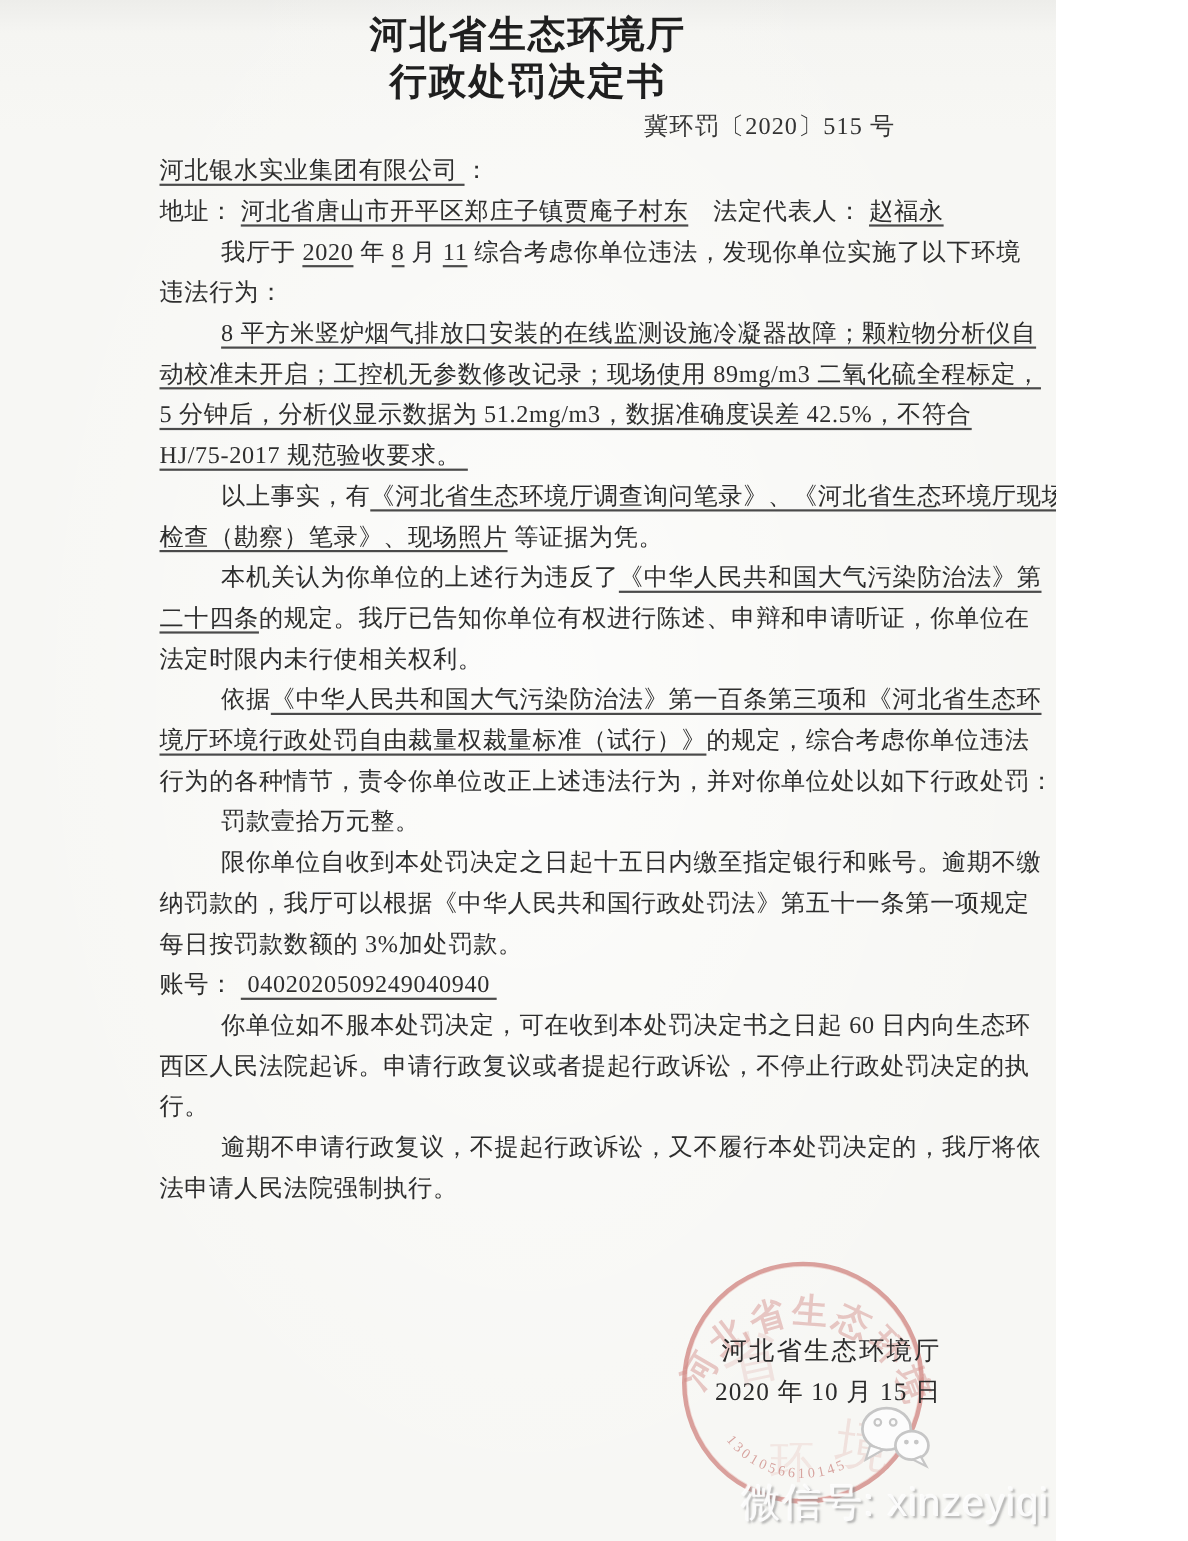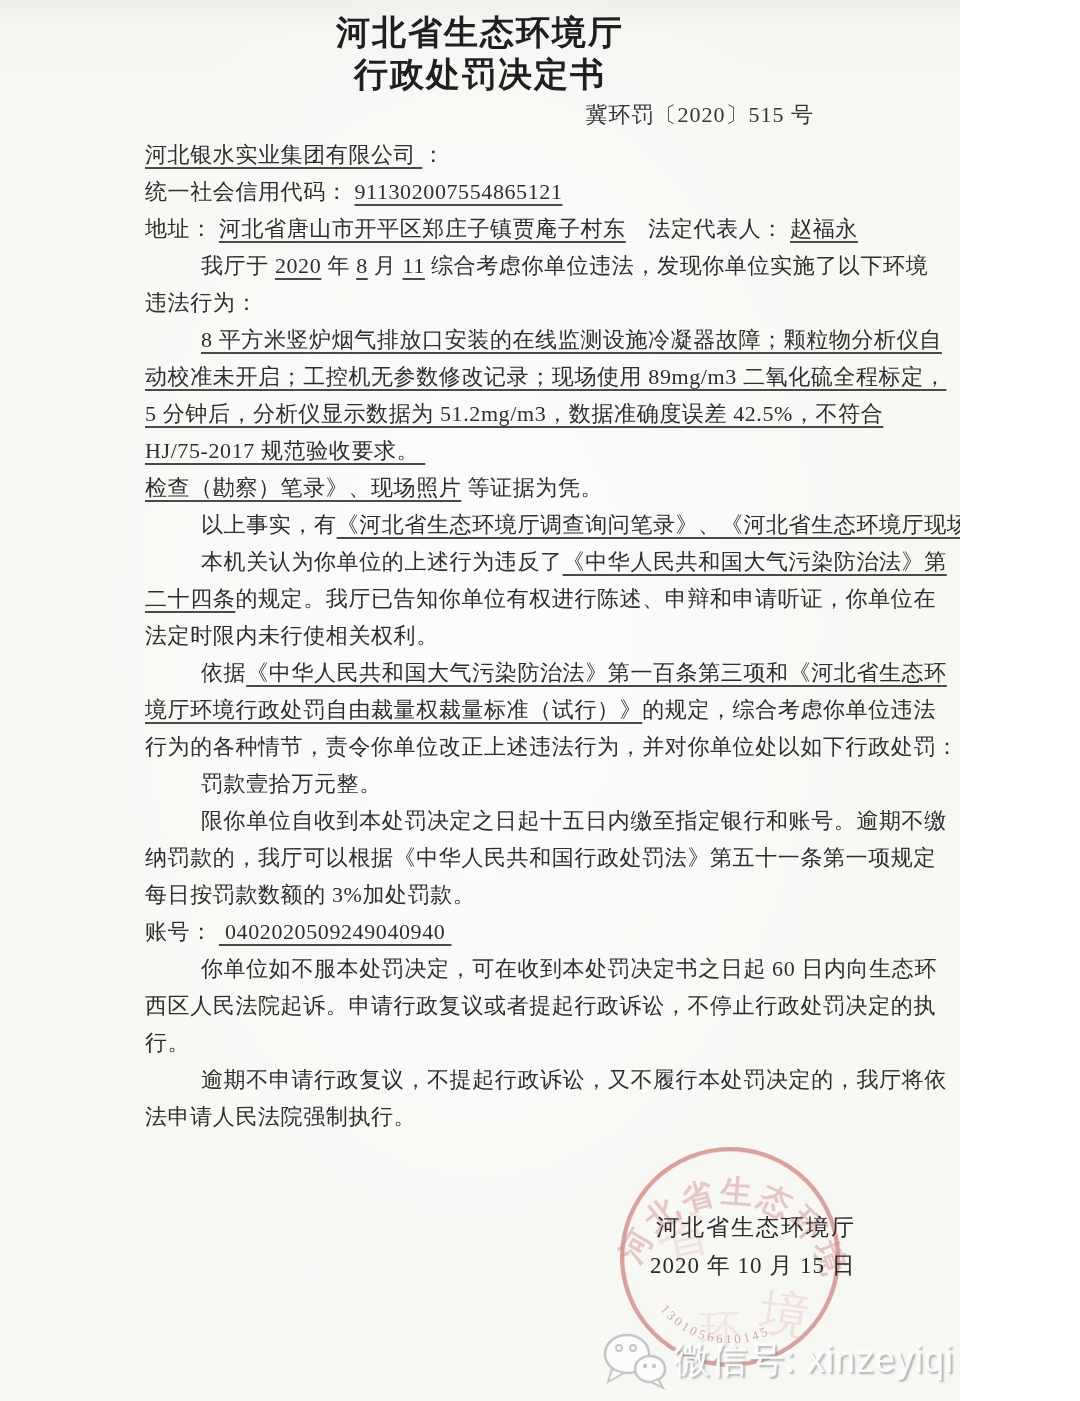--- a/index.html
+++ b/index.html
@@ -38,21 +38,21 @@
   .sig-agency{
     position:absolute;left:656px;top:1212px;z-index:3;
     font-size:23px;letter-spacing:2px;color:#2b2b2b;white-space:pre;
   }
   .sig-date{
     position:absolute;left:650px;top:1250px;z-index:3;
     font-size:23px;letter-spacing:1px;color:#2b2b2b;white-space:pre;text-align:center;
   }
   .watermark{
     position:absolute;right:6px;bottom:10px;z-index:4;
-    display:flex;align-items:center;gap:6px;
+    display:flex;align-items:center;gap:6px;flex-direction:column;
   }
   .wm-text{
     font-family:"Liberation Sans","DejaVu Sans",sans-serif;
     font-size:36px;color:#fbfbfb;letter-spacing:1px;white-space:pre;
     text-shadow:2px 2px 2px rgba(140,140,140,.65), -1px -1px 1px rgba(255,255,255,.9);
   }
 </style>
 </head>
 <body>
 
@@ -60,30 +60,29 @@
 
   <div class="title">
     <div>河北省生态环境厅</div>
     <div>行政处罚决定书</div>
   </div>
 
   <div class="docnum">冀环罚〔2020〕515 号</div>
 
   <div class="body">
       <div class="line"><span class="u">河北银水实业集团有限公司 </span><span>：</span></div>
-      <div class="line"><span>统一社会信用代码： </span><span class="u">911302007554865121</span></div>
       <div class="line"><span>地址： </span><span class="u">河北省唐山市开平区郑庄子镇贾庵子村东</span><span>　法定代表人： </span><span class="u">赵福永</span></div>
       <div class="line ind"><span>我厅于 </span><span class="u">2020</span><span> 年 </span><span class="u">8</span><span> 月 </span><span class="u">11</span><span> 综合考虑你单位违法，发现你单位实施了以下环境</span></div>
       <div class="line"><span>违法行为：</span></div>
       <div class="line ind"><span class="u">8 平方米竖炉烟气排放口安装的在线监测设施冷凝器故障；颗粒物分析仪自</span></div>
       <div class="line"><span class="u">动校准未开启；工控机无参数修改记录；现场使用 89mg/m3 二氧化硫全程标定，</span></div>
       <div class="line"><span class="u">5 分钟后，分析仪显示数据为 51.2mg/m3，数据准确度误差 42.5%，不符合</span></div>
       <div class="line"><span class="u">HJ/75-2017 规范验收要求。 </span></div>
+      <div class="line ind"><span>以上事实，有</span><span class="u">《河北省生态环境厅调查询问笔录》、《河北省生态环境厅现场</span></div>
       <div class="line"><span class="u">检查（勘察）笔录》、现场照片</span><span> 等证据为凭。</span></div>
-      <div class="line ind"><span>以上事实，有</span><span class="u">《河北省生态环境厅调查询问笔录》、《河北省生态环境厅现场</span></div>
       <div class="line ind"><span>本机关认为你单位的上述行为违反了</span><span class="u">《中华人民共和国大气污染防治法》第</span></div>
       <div class="line"><span class="u">二十四条</span><span>的规定。我厅已告知你单位有权进行陈述、申辩和申请听证，你单位在</span></div>
       <div class="line"><span>法定时限内未行使相关权利。</span></div>
       <div class="line ind"><span>依据</span><span class="u">《中华人民共和国大气污染防治法》第一百条第三项和《河北省生态环</span></div>
       <div class="line"><span class="u">境厅环境行政处罚自由裁量权裁量标准（试行）》</span><span>的规定，综合考虑你单位违法</span></div>
       <div class="line"><span>行为的各种情节，责令你单位改正上述违法行为，并对你单位处以如下行政处罚：</span></div>
       <div class="line ind"><span>罚款壹拾万元整。</span></div>
       <div class="line ind"><span>限你单位自收到本处罚决定之日起十五日内缴至指定银行和账号。逾期不缴</span></div>
       <div class="line"><span>纳罚款的，我厅可以根据《中华人民共和国行政处罚法》第五十一条第一项规定</span></div>
       <div class="line"><span>每日按罚款数额的 3%加处罚款。</span></div>

